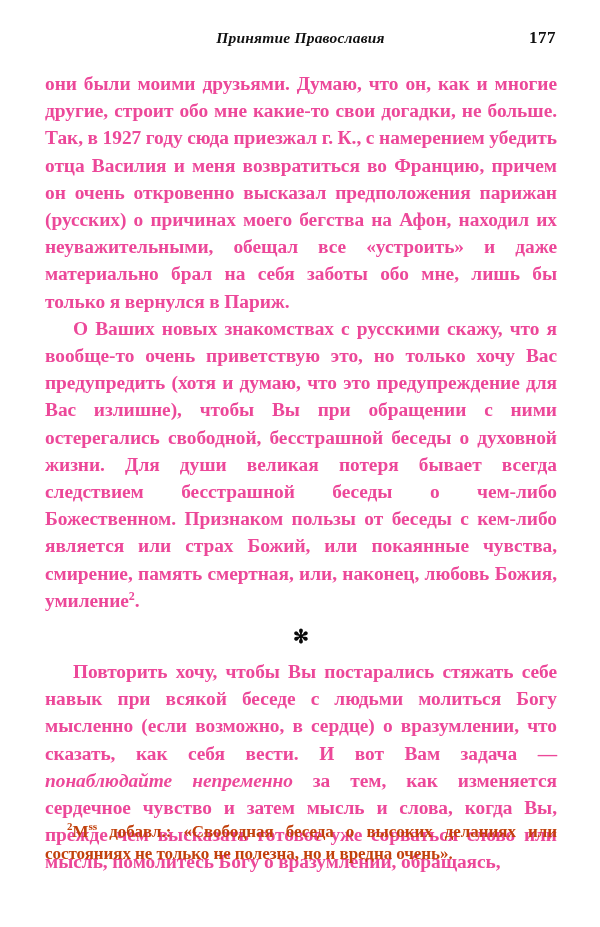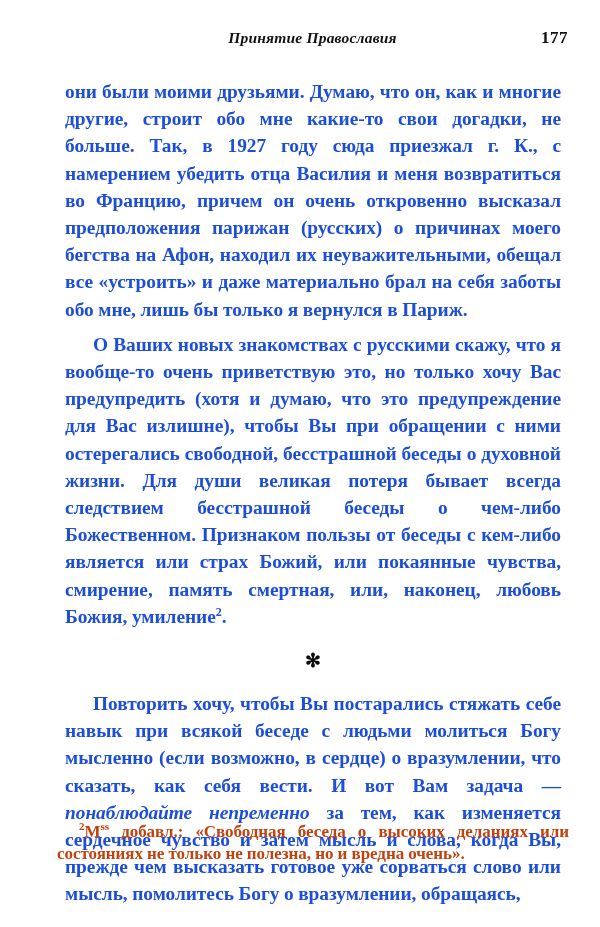--- a/index.html
+++ b/index.html
@@ -11,21 +11,21 @@
     width: 600px;
     height: 927px;
     position: relative;
     font-family: "Liberation Serif", "DejaVu Serif", serif;
     color: #000000;
     overflow: hidden;
   }
 
   .page {
     position: absolute;
-    left: 12px; top: 0;
+    left: 0; top: 0;
     width: 528px;
     height: 927px;
     background: #ffffff;
   }
 
   
   .running-head {
     position: absolute;
     left: 45px;
     top: 29px;
@@ -56,29 +56,29 @@
 
   
   .body-col {
     position: absolute;
     left: 45px;
     top: 70px;
     width: 512px;
   }
 
   p.para {
-    margin: 8px;
+    margin: 0;
     text-align: justify;
     text-align-last: left;
     font-size: 19.4px;
     line-height: 27.2px;
     font-weight: bold;
     letter-spacing: -0.05px;
     word-spacing: -0.2px;
-    color: #1d4ed8;
+    color: #ec4899;
     -webkit-font-smoothing: none;
   }
   p.para.indent {
     text-indent: 28px;
   }
   p.para em {
     font-style: italic;
   }
   sup.fn-ref {
     font-size: 0.62em;

